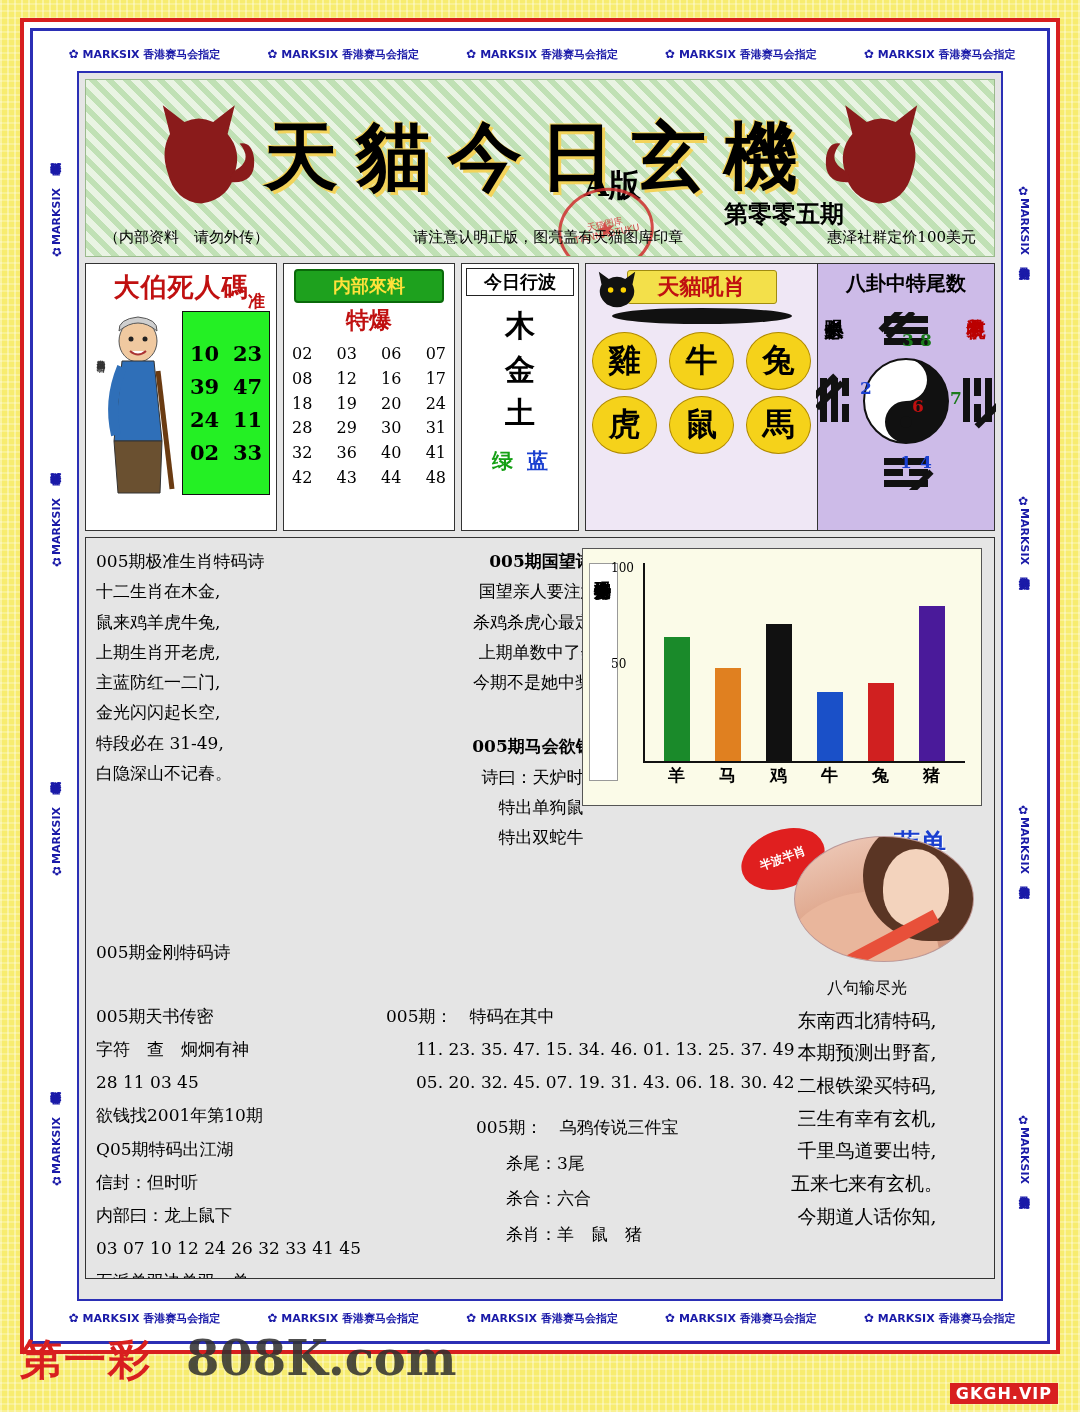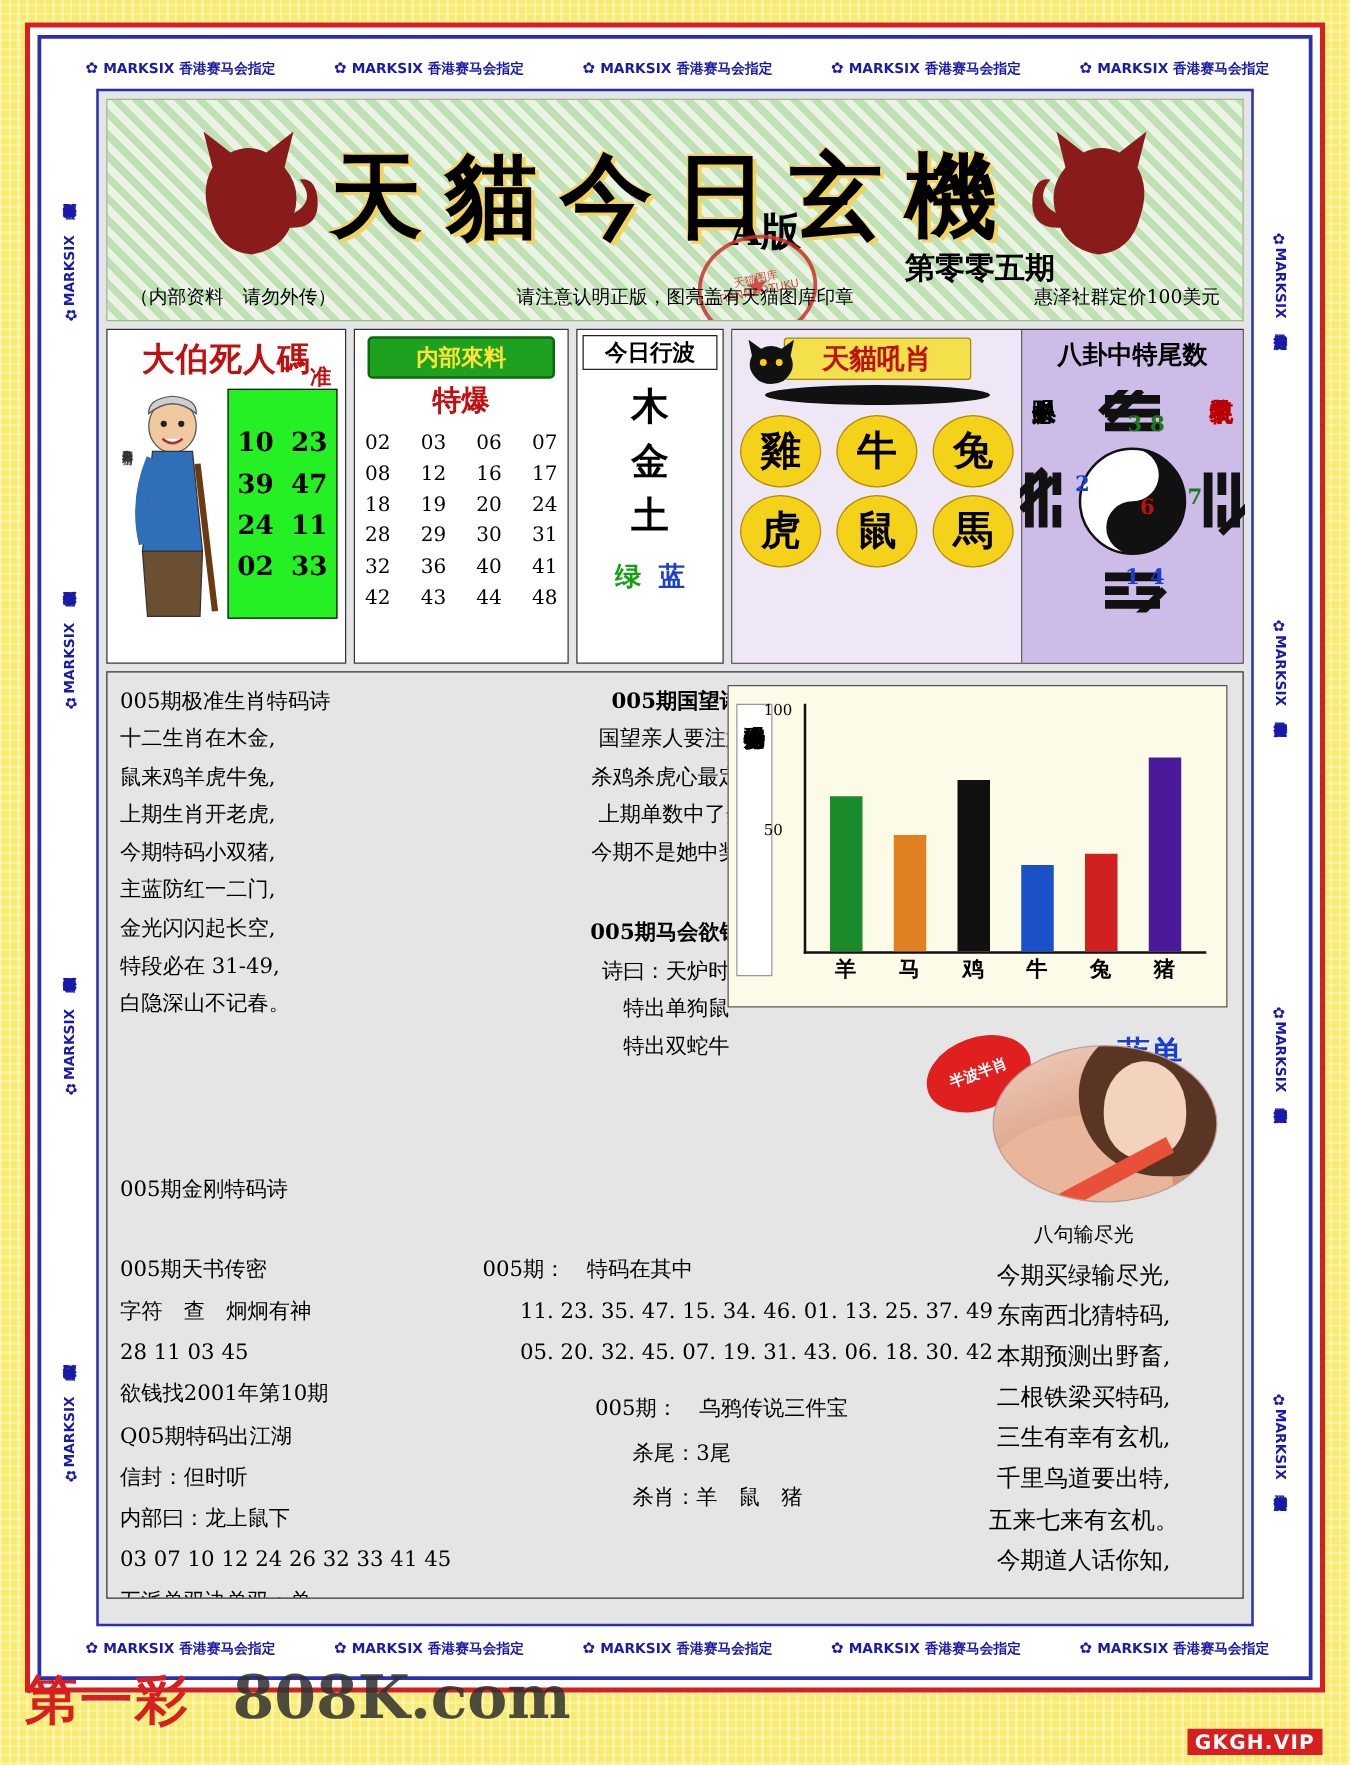--- a/index.html
+++ b/index.html
@@ -628,21 +628,20 @@
           </div>
         </div>
 
         <div class="main">
 
           <div class="col-left">
             <div>005期极准生肖特码诗</div>
             <div>十二生肖在木金,</div>
             <div>鼠来鸡羊虎牛兔,</div>
             <div>上期生肖开老虎,</div>
-            <div>今期特码小双猪,</div>
             <div>主蓝防红一二门,</div>
             <div>金光闪闪起长空,</div>
             <div>特段必在 31-49,</div>
             <div>白隐深山不记春。</div>
           </div>
 
           <div class="col-mid">
             <div class="blk">
               <div style="font-weight:bold">005期国望诗</div>
               <div>国望亲人要注意,</div>
@@ -712,26 +711,26 @@
 
           <div style="position:absolute; left:300px; top:462px; width:420px; font-size:17px; line-height:1.95;">
             <div>005期：　特码在其中</div>
             <div style="padding-left:30px;">11. 23. 35. 47. 15. 34. 46. 01. 13. 25. 37. 49</div>
             <div style="padding-left:30px;">05. 20. 32. 45. 07. 19. 31. 43. 06. 18. 30. 42</div>
           </div>
 
           <div style="position:absolute; left:390px; top:572px; width:330px; font-size:17px; line-height:2.1;">
             <div>005期：　乌鸦传说三件宝</div>
             <div style="padding-left:30px;">杀尾：3尾</div>
+            <div style="padding-left:30px;">杀合：六合</div>
             <div style="padding-left:30px;">杀肖：羊　鼠　猪</div>
           </div>
 
           <div class="rightpoem">
             <div class="head">八句输尽光</div>
-            <div>今期买绿输尽光,</div>
             <div>东南西北猜特码,</div>
             <div>本期预测出野畜,</div>
             <div>二根铁梁买特码,</div>
             <div>三生有幸有玄机,</div>
             <div>千里鸟道要出特,</div>
             <div>五来七来有玄机。</div>
             <div>今期道人话你知,</div>
           </div>
 
         </div>

